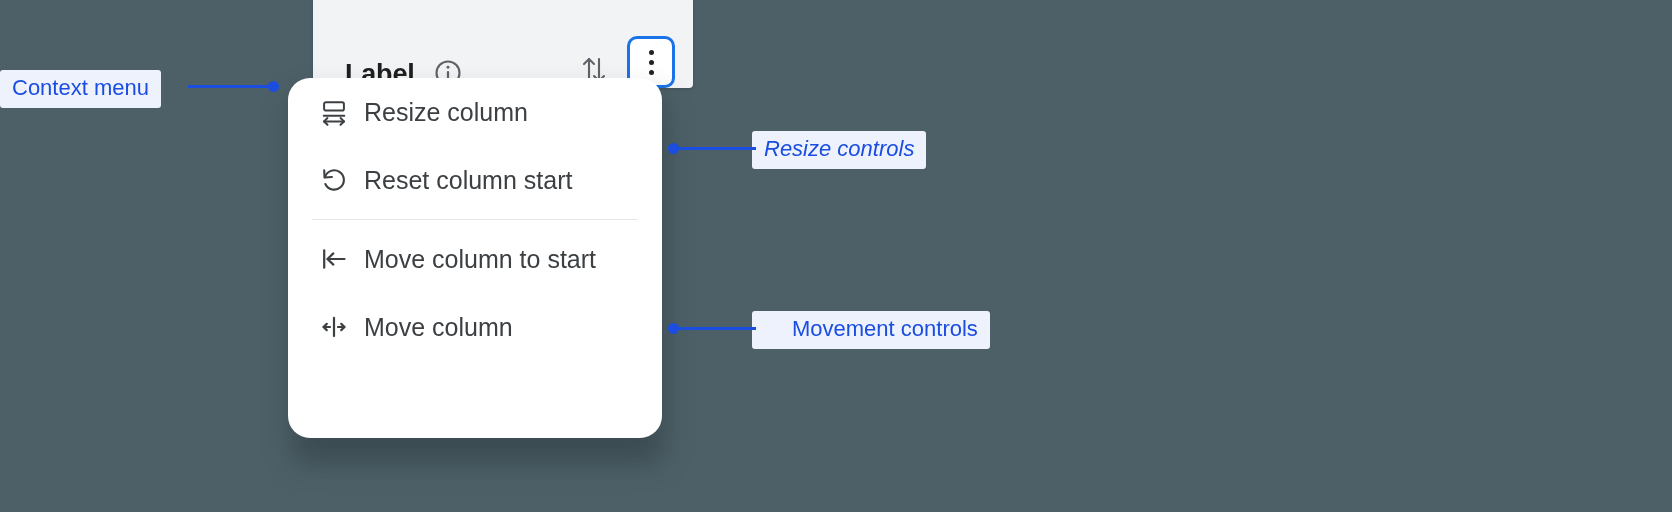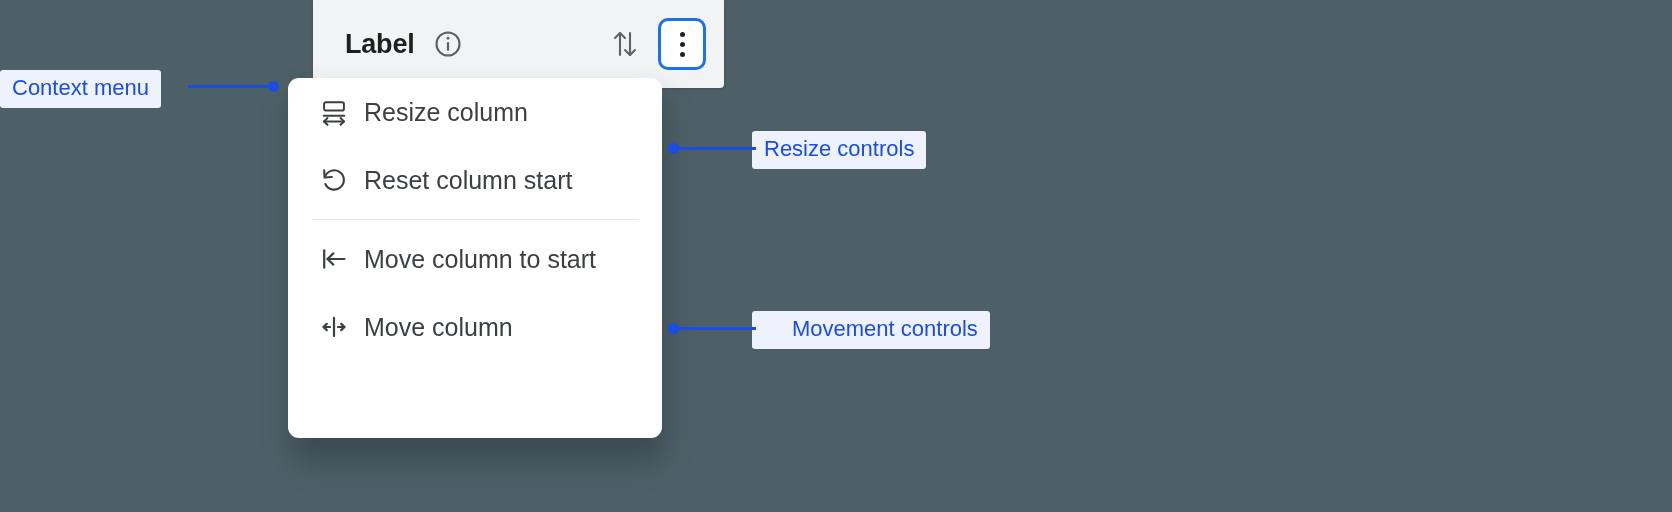--- a/index.html
+++ b/index.html
@@ -13,27 +13,27 @@
     font-family: "Liberation Sans", sans-serif;
     overflow: hidden;
     position: relative;
   }
 
   
   .header-card {
     position: absolute;
     left: 313px;
     top: 0px;
-    width: 411px;
+    width: 380px;
     height: 88px;
     background: #f1f3f4;
     border-radius: 0 0 4px 4px;
     box-shadow: 0 1px 3px rgba(0,0,0,0.18);
     display: flex;
-    align-items: center;
+    align-items: flex-end;
     box-sizing: border-box;
     padding: 0 18px 0 32px;
   }
   .header-title {
     font-size: 27px;
     font-weight: bold;
     color: #1f1f1f;
     letter-spacing: -0.2px;
     line-height: 1;
   }
@@ -85,21 +85,21 @@
     background: rgba(20,28,34,0.30);
     filter: blur(14px);
   }
   .context-menu {
     position: absolute;
     left: 288px;
     top: 78px;
     width: 374px;
     height: 360px;
     background: #ffffff;
-    border-radius: 11px;
+    border-radius: 22px;
     box-sizing: border-box;
     padding: 0;
     overflow: hidden;
   }
   .menu-item {
     height: 68px;
     display: flex;
     align-items: center;
     padding-left: 32px;
     box-sizing: border-box;
@@ -146,21 +146,21 @@
     width: 11px;
     height: 11px;
     border-radius: 50%;
     background: #1a4de0;
   }
 
   #anno-context-pill { left: 0px;   top: 70px;  }
   #anno-context-line { left: 188px; top: 85px;  width: 86px; }
   #anno-context-dot  { left: 268px; top: 81px;  }
 
-  #anno-resize-pill  { left: 752px; top: 131px; }
+  #anno-resize-pill  { left: 752px; top: 131px; font-style: italic; }
   #anno-resize-line  { left: 676px; top: 147px; width: 80px; }
   #anno-resize-dot   { left: 668px; top: 143px; }
 
   #anno-move-pill    { left: 752px; top: 311px; padding-left: 40px; }
   #anno-move-line    { left: 676px; top: 327px; width: 80px; }
   #anno-move-dot     { left: 668px; top: 323px; }
 </style>
 </head>
 <body>
 

